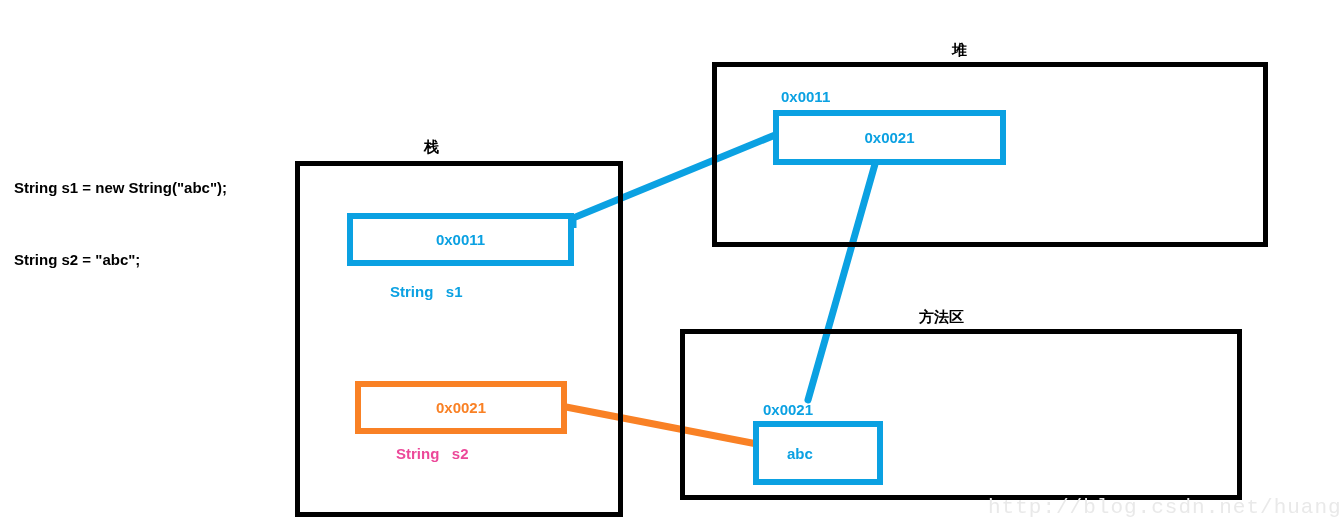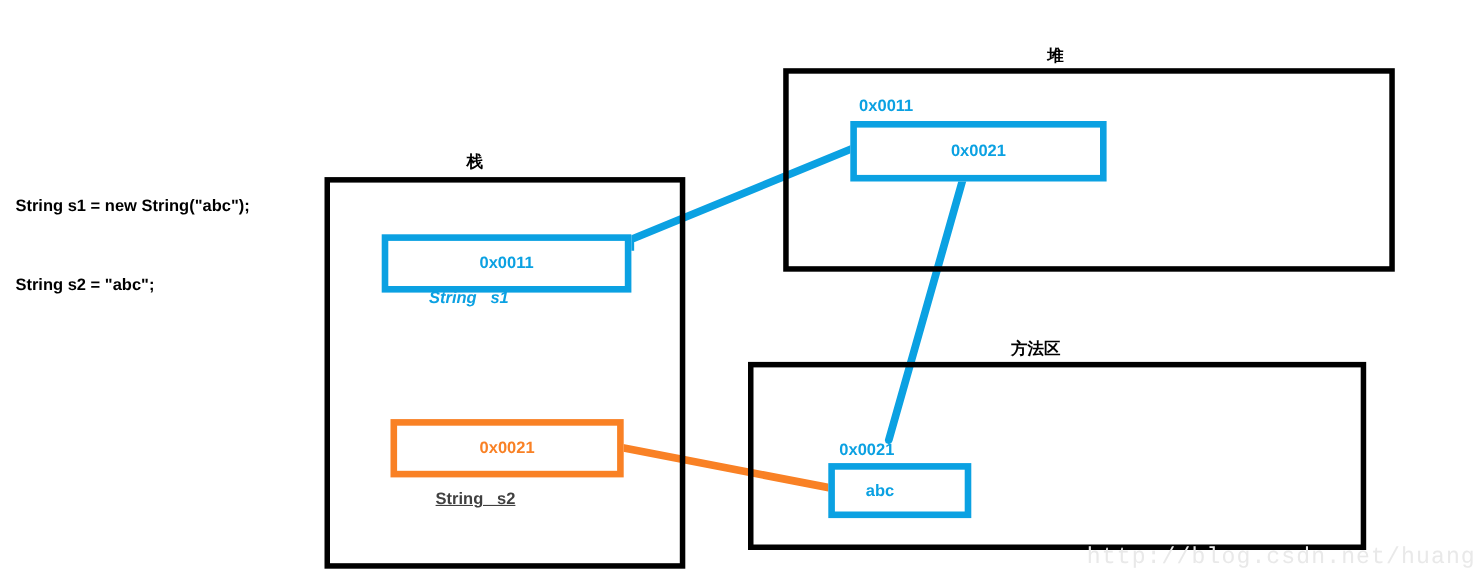--- a/index.html
+++ b/index.html
@@ -67,21 +67,21 @@
   }
 
   
   .caption {
     position: absolute;
     font-weight: bold;
     font-size: 15px;
     white-space: pre;
   }
   .caption.blue  { color: #0ba1e2; }
-  .caption.orange{ color: #404040; text-decoration: underline; }
+  .caption.orange{ color: #ec4899; }
 
   
   #links {
     position: absolute;
     left: 0;
     top: 0;
     width: 1342px;
     height: 529px;
     pointer-events: none;
   }
@@ -116,38 +116,38 @@
 
     <line x1="566" y1="407" x2="757" y2="444" stroke="#f98125" stroke-width="7" stroke-linecap="round"></line>
   </svg>
 
   <div class="region-title" style="left:424px; top:138px;">栈</div>
   <div class="region" style="left:295px; top:161px; width:328px; height:356px;"></div>
 
   <div class="vbox blue" style="left:347px; top:213px; width:227px; height:53px;">
     <span>0x0011</span>
   </div>
-  <div class="caption blue" style="left:390px; top:262px;font-style:italic;">String   s1</div>
+  <div class="caption blue" style="left:390px; top:283px;">String   s1</div>
 
   <div class="vbox orange" style="left:355px; top:381px; width:212px; height:53px;">
     <span>0x0021</span>
   </div>
   <div class="caption orange" style="left:396px; top:445px;">String   s2</div>
 
   <div class="region-title" style="left:952px; top:41px;">堆</div>
   <div class="region" style="left:712px; top:62px; width:556px; height:185px;"></div>
 
   <div class="caption blue" style="left:781px; top:88px;">0x0011</div>
   <div class="vbox blue" style="left:773px; top:110px; width:233px; height:55px;">
     <span>0x0021</span>
   </div>
 
   <div class="region-title" style="left:919px; top:308px;">方法区</div>
   <div class="region" style="left:680px; top:329px; width:562px; height:171px;"></div>
 
   <div class="caption blue" style="left:763px; top:401px;">0x0021</div>
-  <div class="vbox blue" style="left:753px; top:421px; width:130px; height:50px; justify-content:flex-start; padding-left:28px;">
+  <div class="vbox blue" style="left:753px; top:421px; width:130px; height:64px; justify-content:flex-start; padding-left:28px;">
     <span>abc</span>
   </div>
 
   <div class="watermark">http://blog.csdn.net/huangxiaoguo1</div>
 
 </div>
 
 </body></html>

